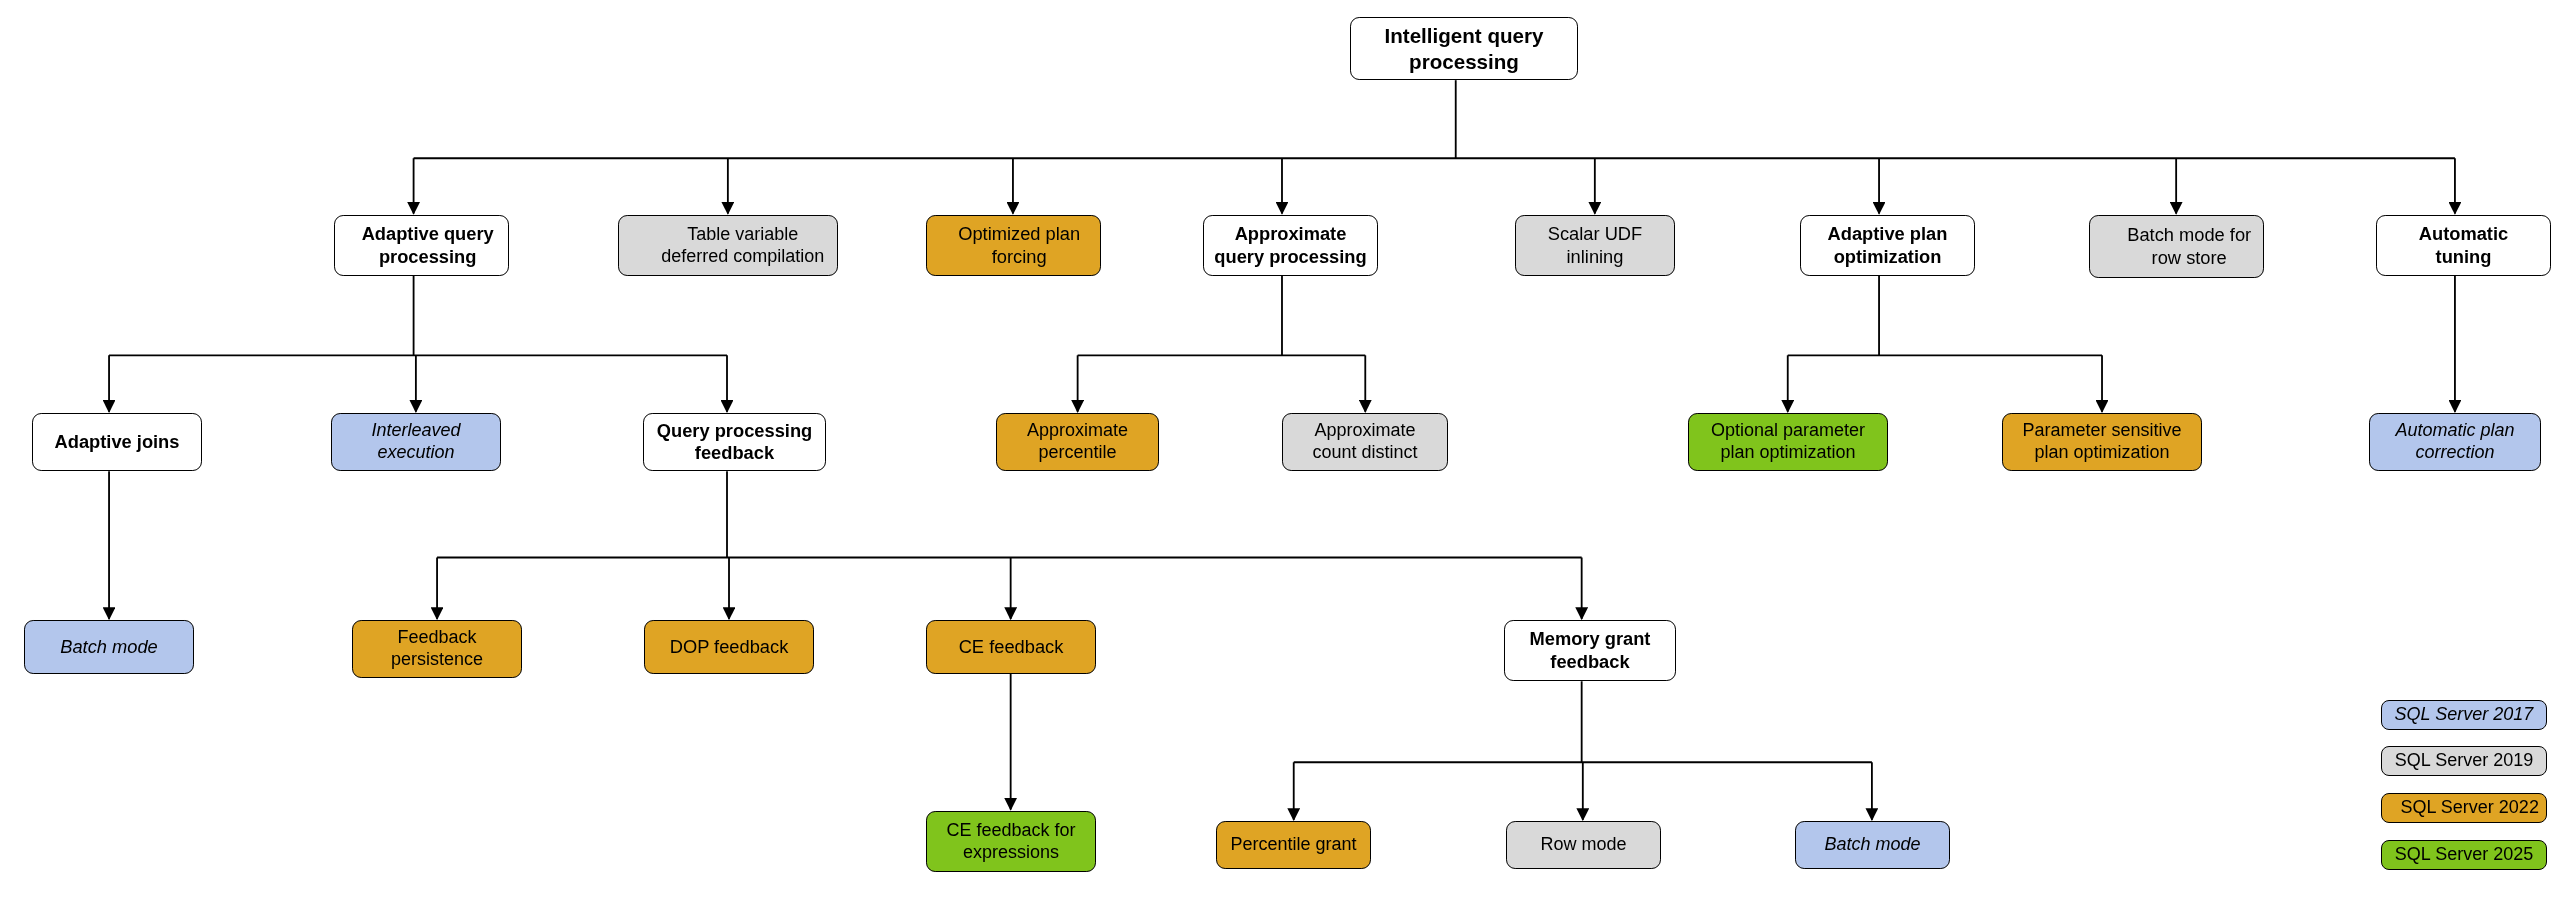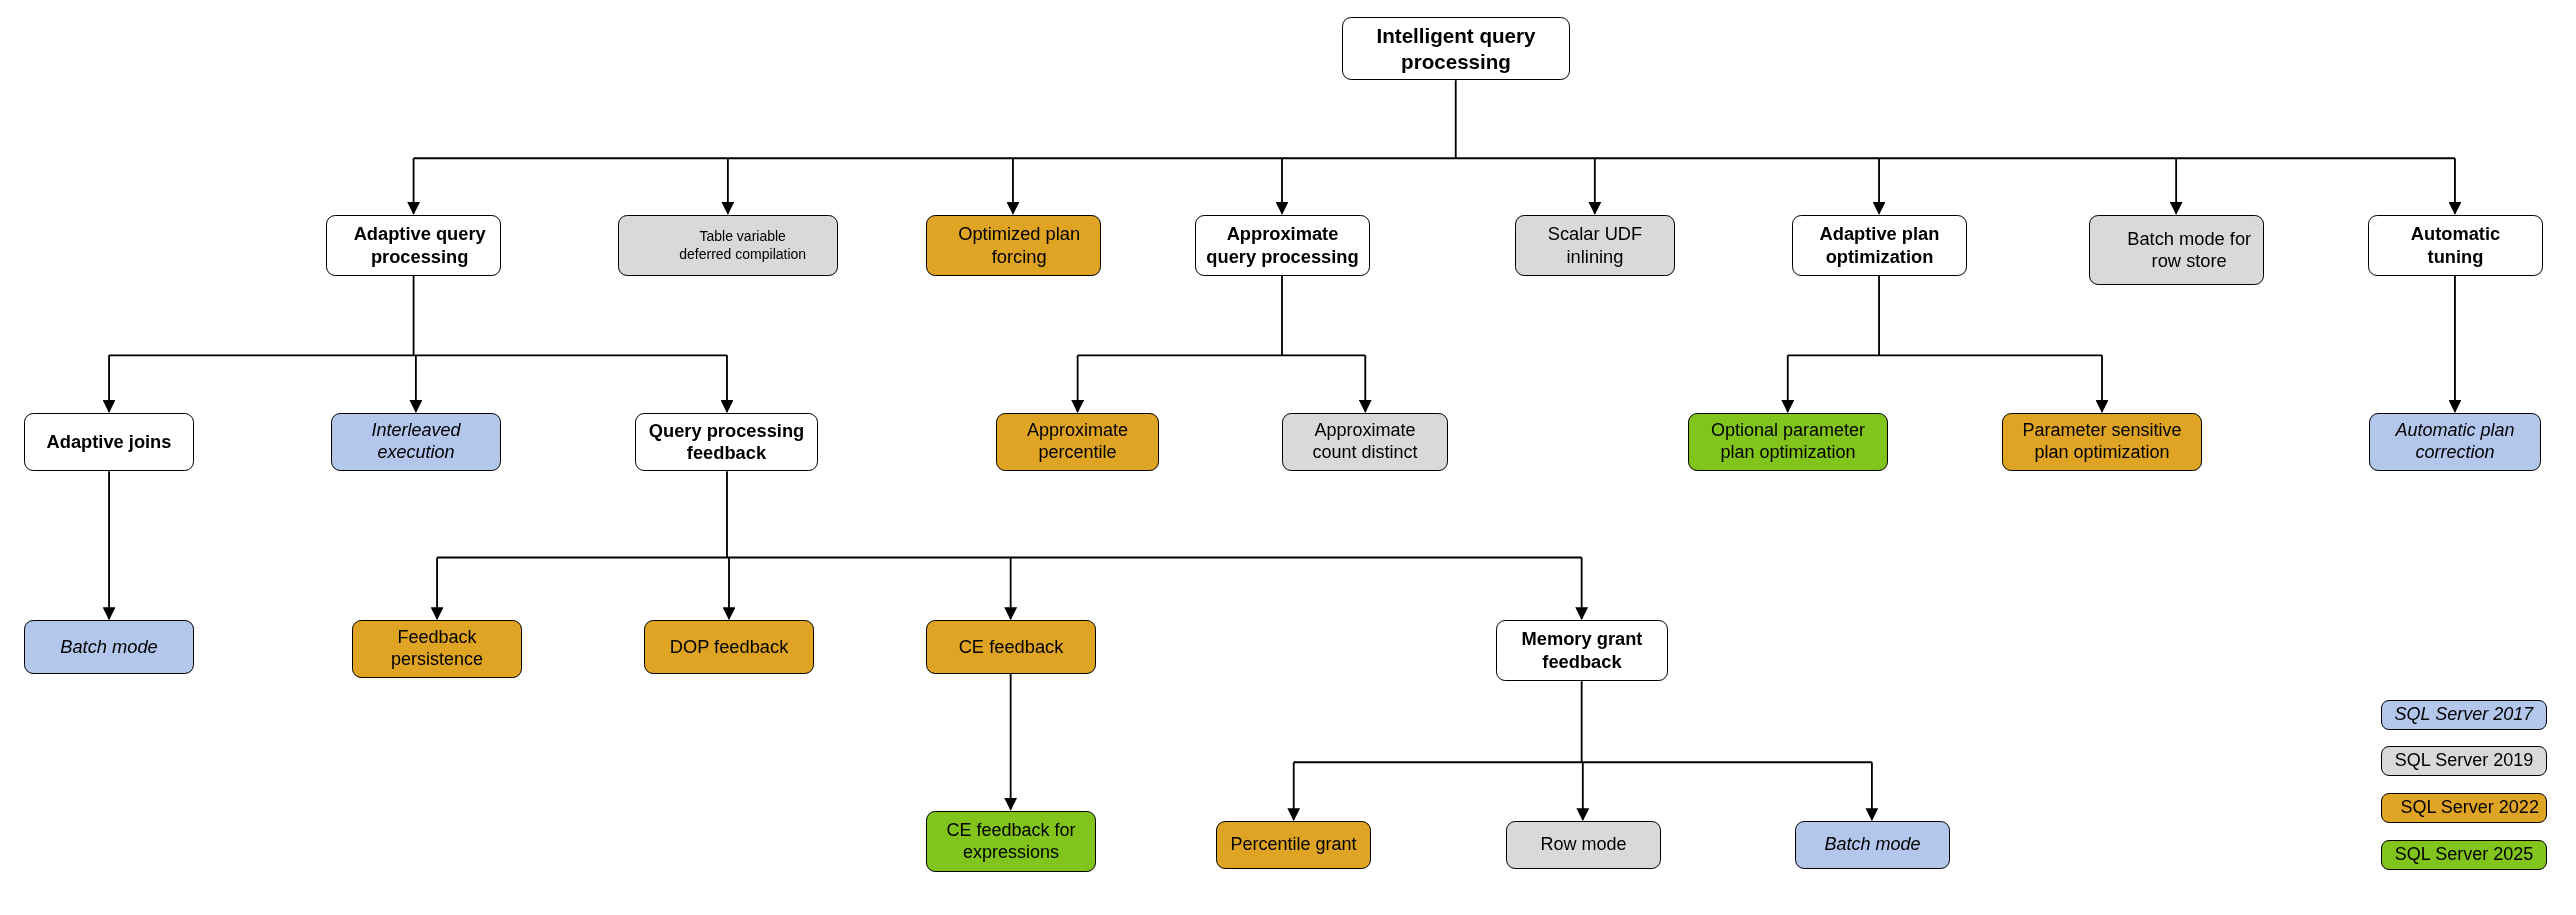--- a/index.html
+++ b/index.html
@@ -19,21 +19,21 @@
     background:#ffffff;
     display:flex;
     align-items:center;
     justify-content:center;
     text-align:center;
     color:#000000;
     line-height:1.22;
     padding:2.3px 4.6px;
     white-space:pre-line;
   }
-  .node.c-white {background:#ffffff;font-weight:bold;}
+  .node.c-white {background:#ffffff;font-weight:bold;margin-left:8px;}
   .node.c-gray  {background:#d9d9d9;font-weight:normal;}
   .node.c-orange{background:#dfa424;font-weight:normal;}
   .node.c-green {background:#80c41c;font-weight:normal;}
   .node.c-blue  {background:#b3c6ec;font-weight:normal;font-style:italic;}
 
   .legend{position:absolute;}
   .legend .node{
     border-width:1.7px;
     border-radius:8px;
     font-weight:normal;
@@ -89,31 +89,31 @@
         <path d="M 2765 1331.52 L 2765 1432" marker-end="url(#arrow)"></path>
         <path d="M 3270 1331.52 L 3270 1432" marker-end="url(#arrow)"></path>
       </g>
   </svg>
 
   <div id="node-layer">
       <div class="node c-white" style="left: 1342px; top: 17px; width: 228px; height: 63px; font-size: 20.6px;">Intelligent query
 processing</div>
       <div class="node c-white" style="left: 326px; top: 215px; width: 175px; height: 61px; font-size: 18.3px; padding-left: 17px;">Adaptive query
 processing</div>
-      <div class="node c-gray" style="left: 618px; top: 215px; width: 220px; height: 61px; font-size: 14px; padding-left: 34px;">Table variable
+      <div class="node c-gray" style="left: 618px; top: 215px; width: 220px; height: 61px; font-size: 18px; padding-left: 34px;">Table variable
 deferred compilation</div>
       <div class="node c-orange" style="left: 926px; top: 215px; width: 175px; height: 61px; font-size: 18.3px; padding-left: 16px;">Optimized plan
 forcing</div>
       <div class="node c-white" style="left: 1195px; top: 215px; width: 175px; height: 61px; font-size: 18.3px;">Approximate
 query processing</div>
       <div class="node c-gray" style="left: 1515px; top: 215px; width: 160px; height: 61px; font-size: 18.3px;">Scalar UDF
 inlining</div>
       <div class="node c-white" style="left: 1792px; top: 215px; width: 175px; height: 61px; font-size: 18.3px;">Adaptive plan
 optimization</div>
-      <div class="node c-gray" style="left: 2089px; top: 215px; width: 175px; height: 70px; font-size: 18.3px; padding-left: 30px;">Batch mode for
+      <div class="node c-gray" style="left: 2089px; top: 215px; width: 175px; height: 63px; font-size: 18.3px; padding-left: 30px;">Batch mode for
 row store</div>
       <div class="node c-white" style="left: 2368px; top: 215px; width: 175px; height: 61px; font-size: 18.3px;">Automatic
 tuning</div>
       <div class="node c-white" style="left: 24px; top: 413px; width: 170px; height: 58px; font-size: 18.3px;">Adaptive joins</div>
       <div class="node c-blue" style="left: 331px; top: 413px; width: 170px; height: 58px; font-size: 18px;">Interleaved
 execution</div>
       <div class="node c-white" style="left: 635px; top: 413px; width: 183px; height: 58px; font-size: 18.3px;">Query processing
 feedback</div>
       <div class="node c-orange" style="left: 996px; top: 413px; width: 163px; height: 58px; font-size: 18px;">Approximate
 percentile</div>

